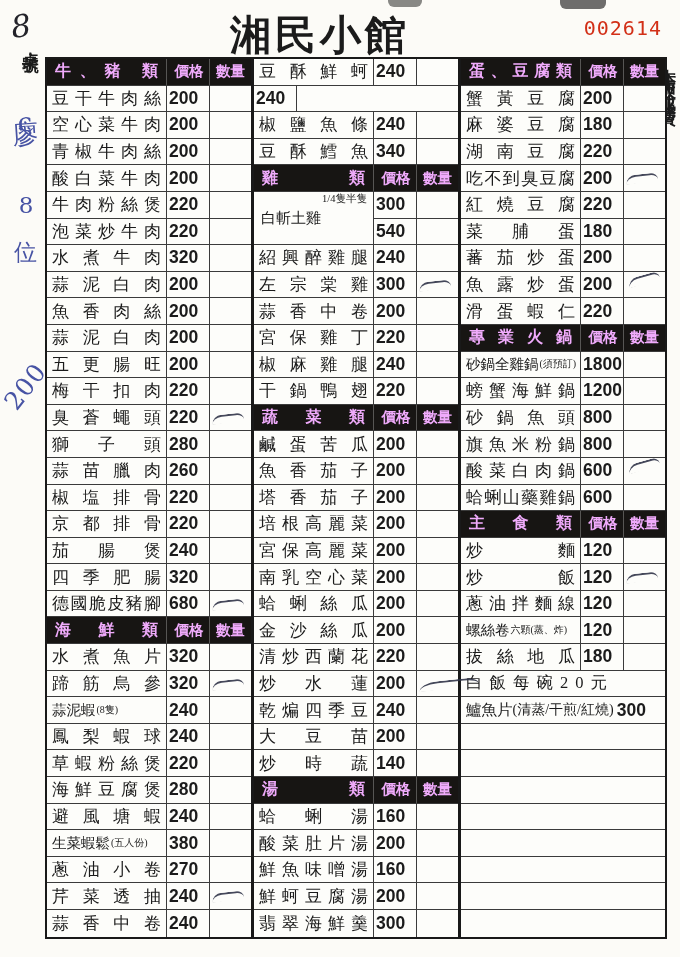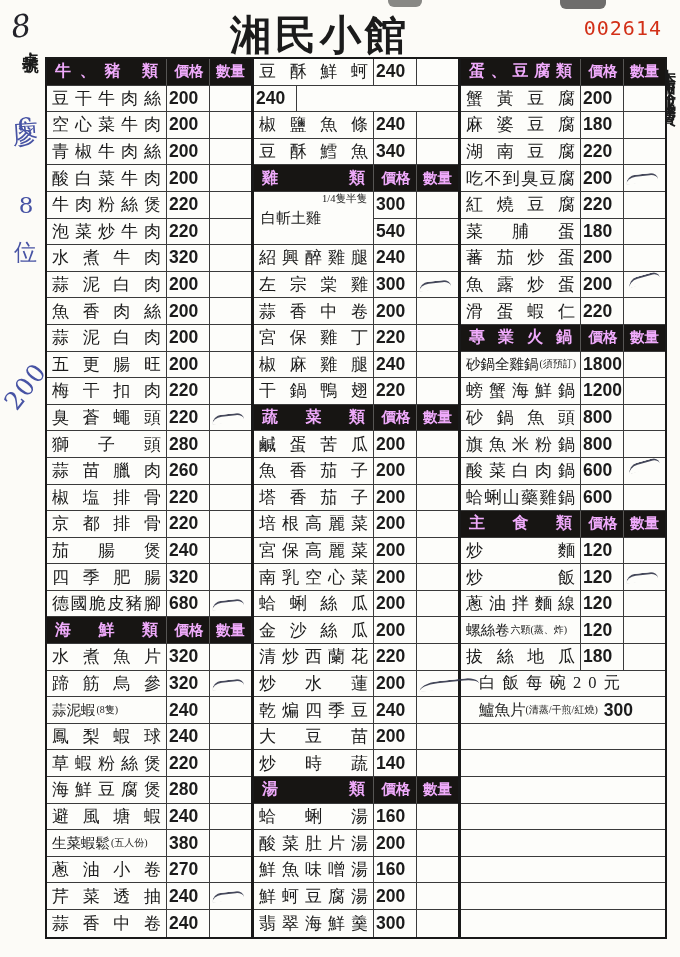--- a/index.html
+++ b/index.html
@@ -52,24 +52,24 @@
   .splitname{flex-direction:row;}
   .sname{flex:1;font-size:15px;padding-left:2px;}
   .slabels{display:flex;flex-direction:row;justify-content:space-around;height:100%;
            font-size:10.5px;text-align:right;padding-right:1px;}
   .splitcol{width:43px;border-right:1px solid #3b3b3b;display:flex;flex-direction:column;box-sizing:border-box;}
   .splitcol.qcol{width:auto;flex:1;border-right:none;}
   .splitcol > div{flex:1;display:flex;align-items:center;padding-left:2px;box-sizing:border-box;}
   .splitcol > div:first-child{border-bottom:1px solid #3b3b3b;}
   .qcol > div:first-child{border-bottom:1px solid #3b3b3b;}
   
-  .fullrow .fulltext{width:100%;padding:0 18px;font-size:16.5px;}
+  .fullrow .fulltext{width:100%;padding:0 5px;font-size:16.5px;}
   .rice{letter-spacing:7px;}
   .fishname{font-size:15.5px;white-space:nowrap;}
-  .fishnote{font-size:10px;white-space:nowrap;}
+  .fishnote{font-size:14px;white-space:nowrap;}
   .fishprice{margin-left:auto;padding-right:14px;font-family:"Liberation Sans",sans-serif;
              font-weight:bold;font-size:17.5px;}
   
   .mk{position:absolute;top:9px;left:2px;width:32px;height:7px;
       border-top:2.6px solid #2c3044;border-radius:100% 80% 0 0/320% 240% 0 0;
       transform:rotate(-6deg);opacity:.88;}
   .mk.long{width:60px;z-index:3;}
   .mk.tilt{transform:rotate(-16deg);top:3px;left:4px;}
 </style>
 </head>

